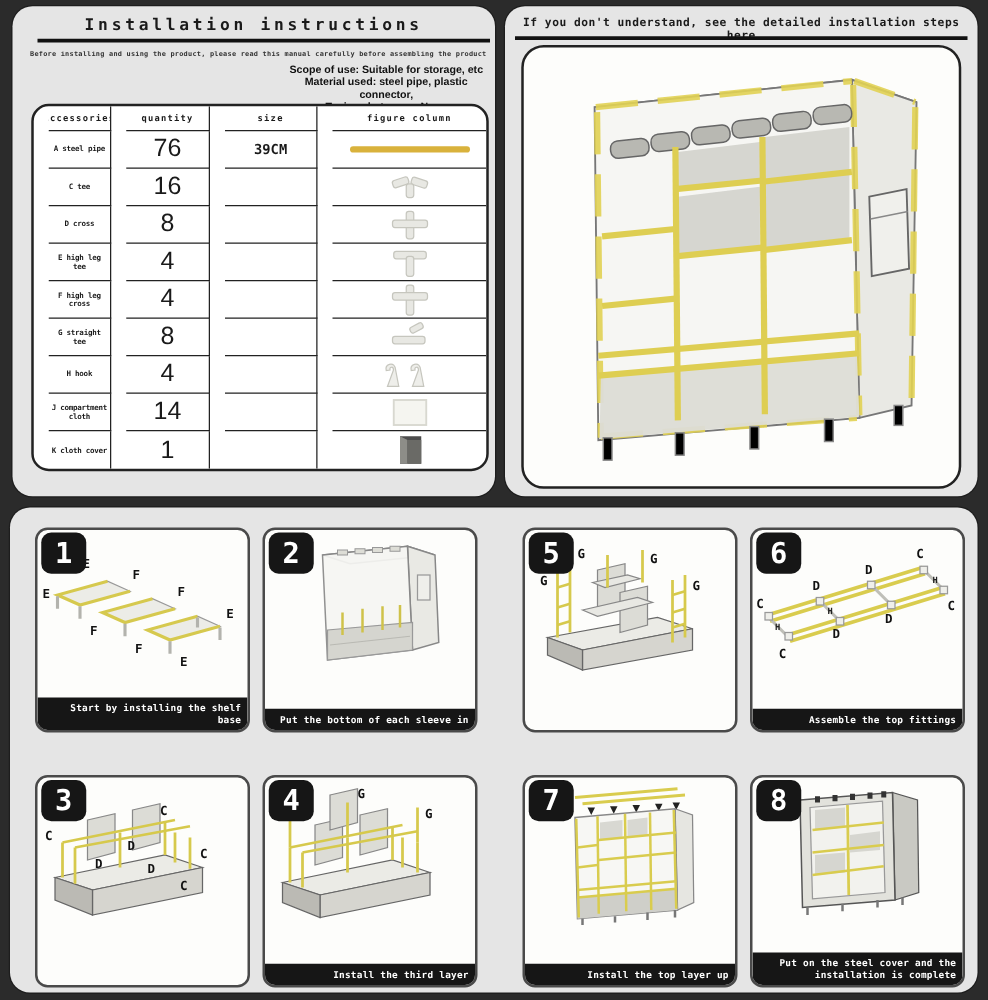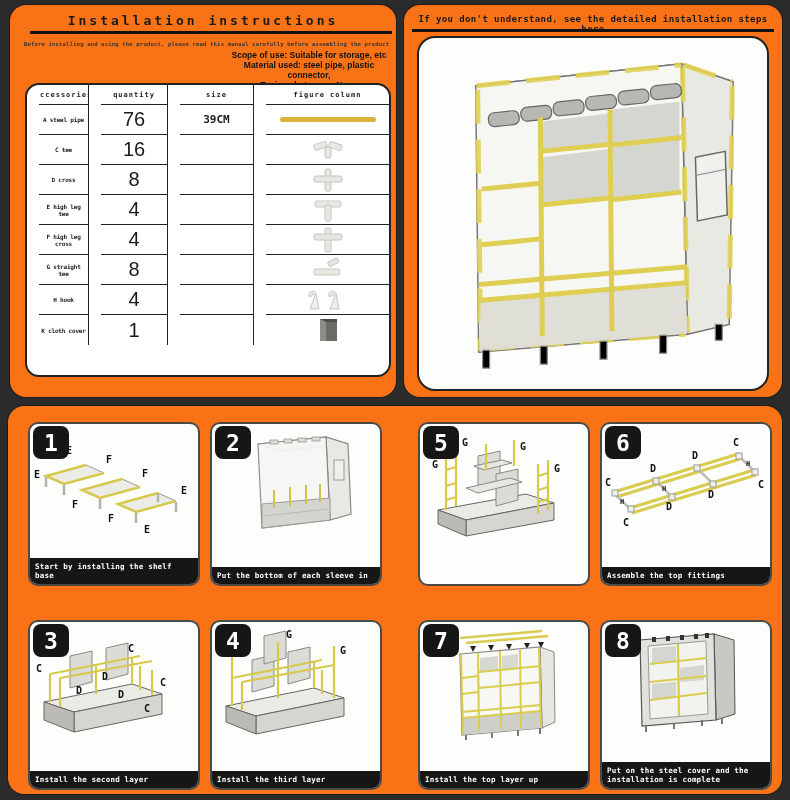--- a/index.html
+++ b/index.html
@@ -1,18 +1,18 @@
 <!DOCTYPE html>
 <html><head>
 <meta charset="utf-8">
 <style>
   html,body{margin:0;padding:0;}
   body{width:790px;height:800px;background:#2b2b2b;position:relative;overflow:hidden;
        font-family:"DejaVu Sans Mono","Liberation Mono",monospace;color:#1a1a1a;}
-  .panel{position:absolute;background:#f97316;border-radius:16px;box-shadow:0 0 0 1px #1d1d1d;}
+  .panel{position:absolute;background:#e5e5e5;border-radius:16px;box-shadow:0 0 0 1px #1d1d1d;}
   
   #panel-tl{left:10px;top:5px;width:386px;height:392px;}
   .tl-title{position:absolute;top:8px;left:0;right:0;text-align:center;
             font-weight:bold;font-size:13px;letter-spacing:3px;}
   .tl-underline{position:absolute;top:26px;left:20px;right:4px;height:3px;background:#111;}
   .tl-note{position:absolute;top:36px;left:14px;right:4px;font-size:5.5px;font-weight:bold;
            color:#333;white-space:nowrap;overflow:hidden;letter-spacing:.2px;}
   .tl-info{position:absolute;top:45px;left:212px;font-family:"Liberation Sans",sans-serif;
            font-weight:bold;font-size:8.5px;line-height:10px;color:#111;text-align:center;}
   .acc-table{position:absolute;top:78px;left:15px;width:362px;height:290px;background:#fff;
@@ -38,21 +38,21 @@
   
   #panel-bt{left:8px;top:406px;width:774px;height:388px;}
   .card{position:absolute;width:168px;background:#fdfdfb;border:2px solid #4a4a4a;
         border-radius:10px;overflow:hidden;}
   .r1{top:16px;height:160px;} .r2{top:214px;height:166px;}
   .c1{left:20px;} .c2{left:202px;} .c3{left:410px;} .c4{left:592px;}
   .tab{position:absolute;top:2px;left:3px;width:36px;height:33px;background:#161616;
        border-radius:8px;color:#fff;font-weight:bold;font-size:23px;display:flex;
        align-items:center;justify-content:center;z-index:2;}
   .caption{position:absolute;left:0;right:0;bottom:0;background:#161616;color:#fff;
-           font-weight:bold;font-size:7.5px;line-height:9px;text-align:left;
+           font-weight:bold;font-size:7.5px;line-height:9px;text-align:right;
            padding:4px 5px;letter-spacing:.2px;}
   .art{position:absolute;top:6px;left:2px;}
   .lbl{font:bold 10px "DejaVu Sans Mono",monospace;fill:#111;}
   .lbls{font:bold 7px "DejaVu Sans Mono",monospace;fill:#222;}
 </style>
 </head>
 <body>
 
 <div class="panel" id="panel-tl">
   <div class="tl-title">Installation instructions</div>
@@ -159,20 +159,30 @@
       <div class="cell">
         <svg width="44" height="26" viewBox="0 0 44 26">
             <g fill="#eeeeea" stroke="#c6c6be" stroke-width="1">
           <path d="M4 22 L13 22 L10.5 9 Q10 3.5 5.5 4.5 Q2 5.5 3 9.5 L6 9 Q5.6 7 7.2 6.8 Q8.6 6.7 8.8 9 Z"></path>
           <path d="M24 22 L33 22 L30.5 9 Q30 3.5 25.5 4.5 Q22 5.5 23 9.5 L26 9 Q25.6 7 27.2 6.8 Q28.6 6.7 28.8 9 Z"></path>
             </g>
           </svg>
       </div>
     </div>
 
+    <div class="trow">
+      <div class="cell name">J compartment cloth</div>
+      <div class="cell qty">14</div>
+      <div class="cell size"></div>
+      <div class="cell">
+        <svg width="34" height="26" viewBox="0 0 34 26">
+          <rect x="4" y="3" width="26" height="20" fill="#f5f5f0" stroke="#d8d8d0" stroke-width="1.5"></rect>
+          </svg>
+      </div>
+    </div>
 
     <div class="trow">
       <div class="cell name">K cloth cover</div>
       <div class="cell qty">1</div>
       <div class="cell size"></div>
       <div class="cell">
         <svg width="34" height="26" viewBox="0 0 34 26">
           <rect x="9" y="2" width="17" height="22" fill="#4c4c4c"></rect>
           <polygon points="9,2 15,5 15,24 9,24" fill="#8d8d88"></polygon>
           <rect x="15" y="5" width="11" height="19" fill="#6a6a66"></rect>
@@ -394,21 +404,20 @@
           <line x1="28" y1="50" x2="120" y2="33"></line>
       </g>
       <text class="lbl" x="4" y="44">C</text>
       <text class="lbl" x="128" y="58">C</text>
       <text class="lbl" x="96" y="24">C</text>
       <text class="lbl" x="112" y="84">C</text>
       <text class="lbl" x="44" y="66">D</text>
       <text class="lbl" x="70" y="52">D</text>
       <text class="lbl" x="86" y="70">D</text>
     </svg>
-    <div class="caption">Install the second layer</div>
   </div>
 
   <div class="card r2 c2">
     <div class="tab">4</div>
     <svg class="art" width="164" height="112" viewBox="0 0 164 112">
       <polygon points="12,78 100,60 130,70 42,88" fill="#ebebe6" stroke="#666" stroke-width="1"></polygon>
       <polygon points="42,88 130,70 130,88 42,106" fill="#d6d5cf" stroke="#666" stroke-width="1"></polygon>
       <polygon points="12,78 42,88 42,106 12,94" fill="#bbbab4" stroke="#666" stroke-width="1"></polygon>
       <g fill="#dcdcd6" stroke="#888" stroke-width="1">
         <polygon points="38,32 60,27 60,58 38,64"></polygon>

